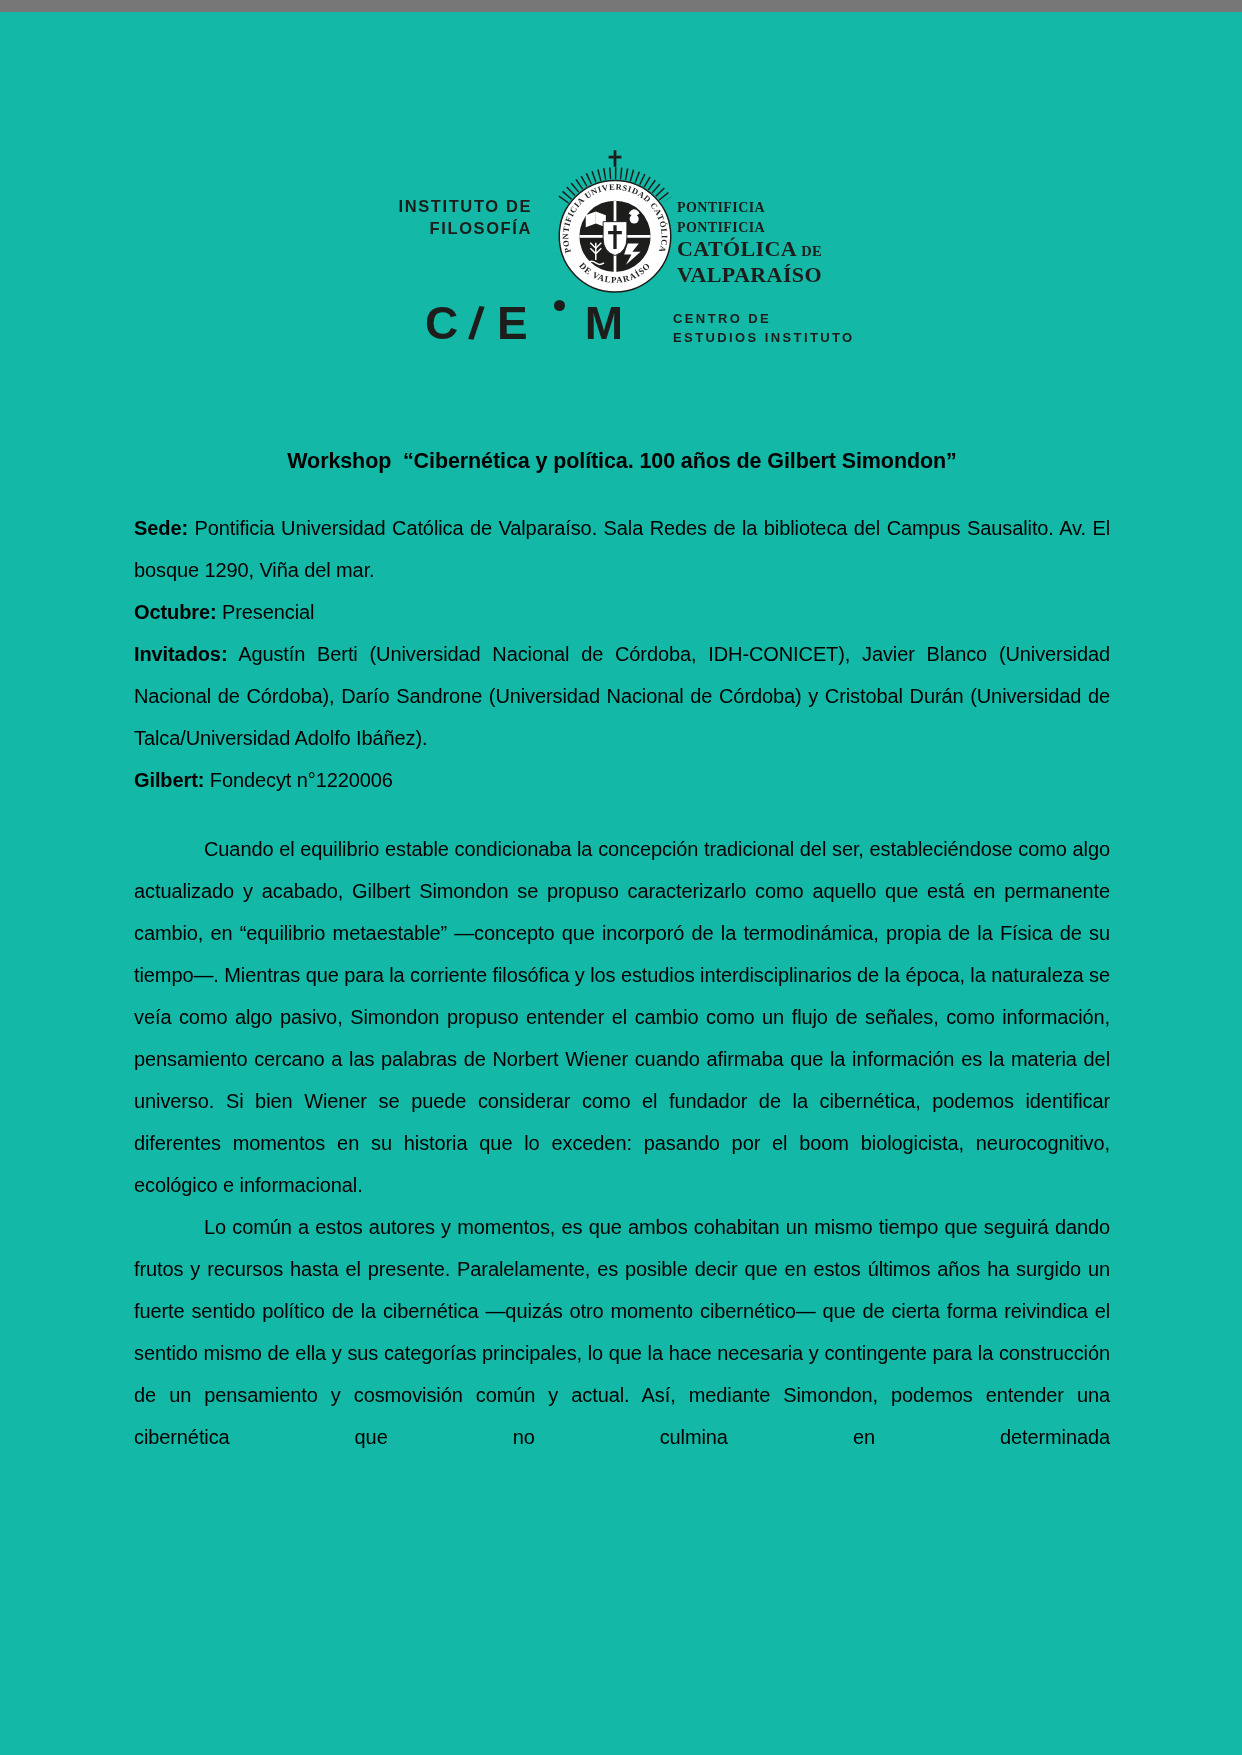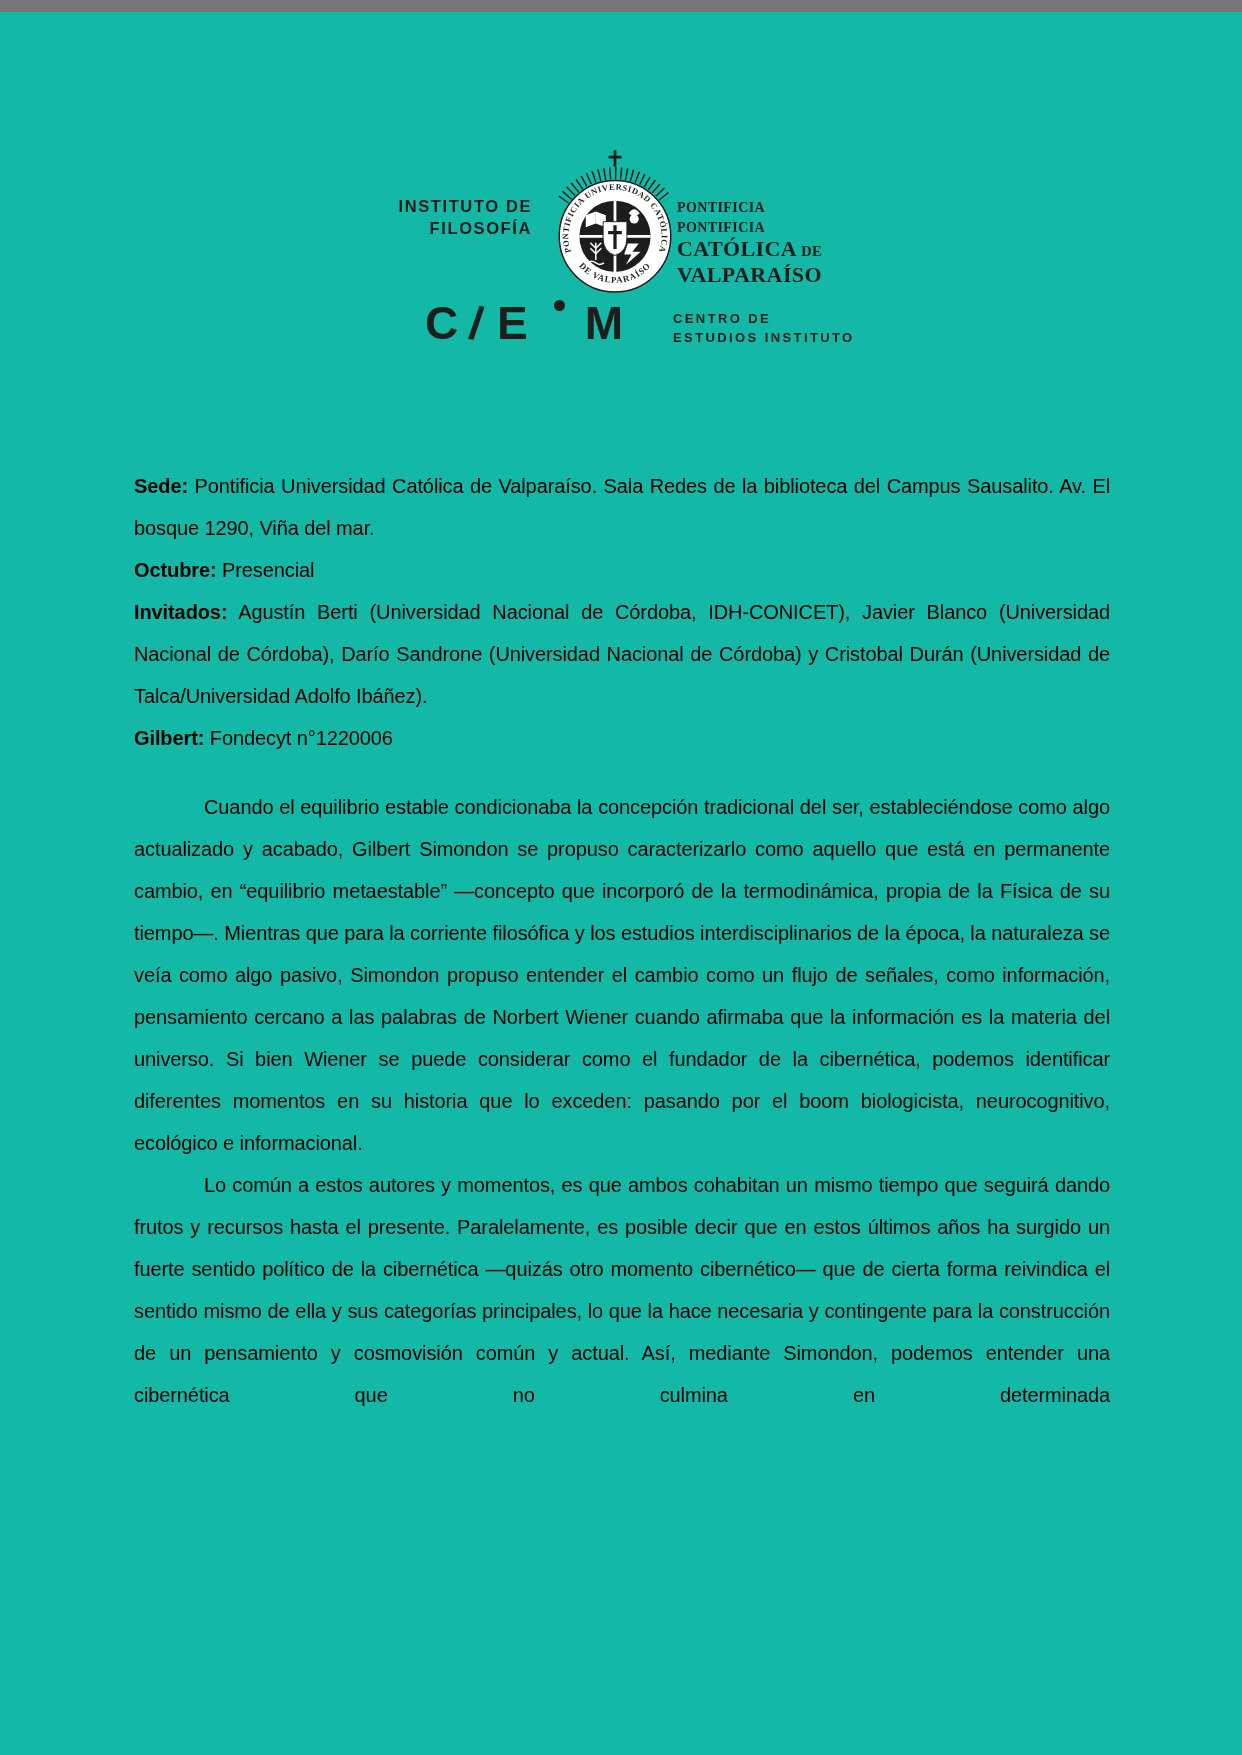--- a/index.html
+++ b/index.html
@@ -131,20 +131,21 @@
     </div>
 
     <div class="centro">
       <div>CENTRO DE</div>
       <div>ESTUDIOS INSTITUTO</div>
     </div>
   </div>
 
   <div class="content">
 
+    <p class="doc-title">Workshop  “Cibernética y política. 100 años de Gilbert Simondon”</p>
 
     <div class="details">
       <p><span class="lbl">Sede:</span><span> Pontificia Universidad Católica de Valparaíso. Sala Redes de la biblioteca del Campus Sausalito. Av. El bosque 1290, Viña del mar.</span></p>
       <p><span class="lbl">Octubre:</span><span> Presencial</span></p>
       <p><span class="lbl">Invitados:</span><span> Agustín Berti (Universidad Nacional de Córdoba, IDH-CONICET), Javier Blanco (Universidad Nacional de Córdoba), Darío Sandrone (Universidad Nacional de Córdoba) y Cristobal Durán (Universidad de Talca/Universidad Adolfo Ibáñez).</span></p>
       <p><span class="lbl">Gilbert:</span><span> Fondecyt n°1220006</span></p>
     </div>
 
 
     <p class="para first">Cuando el equilibrio estable condicionaba la concepción tradicional del ser, estableciéndose como algo actualizado y acabado, Gilbert Simondon se propuso caracterizarlo como aquello que está en permanente cambio, en “equilibrio metaestable” —concepto que incorporó de la termodinámica, propia de la Física de su tiempo—. Mientras que para la corriente filosófica y los estudios interdisciplinarios de la época, la naturaleza se veía como algo pasivo, Simondon propuso entender el cambio como un flujo de señales, como información, pensamiento cercano a las palabras de Norbert Wiener cuando afirmaba que la información es la materia del universo. Si bien Wiener se puede considerar como el fundador de la cibernética, podemos identificar diferentes momentos en su historia que lo exceden: pasando por el boom biologicista, neurocognitivo, ecológico e informacional.</p>

